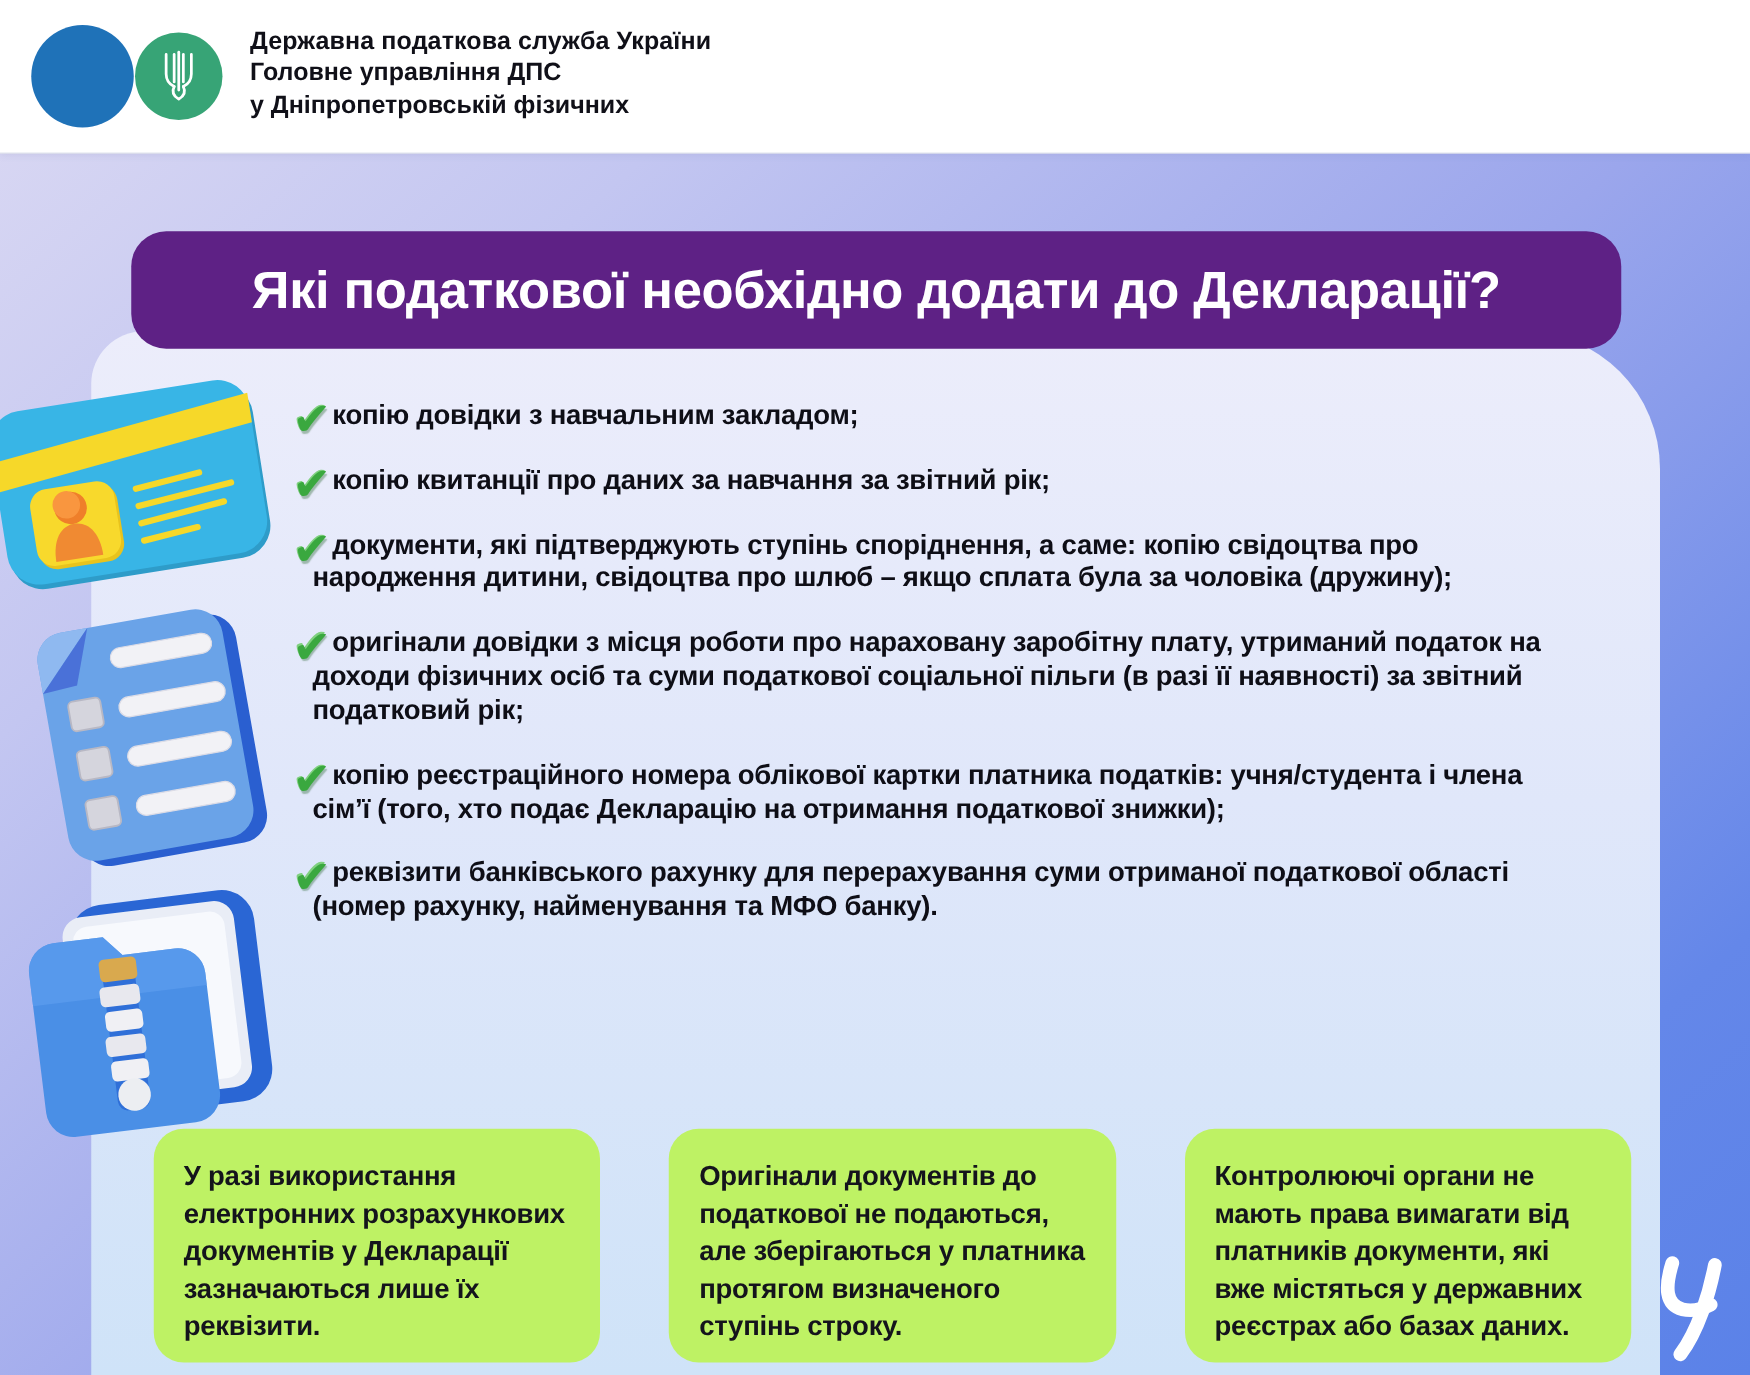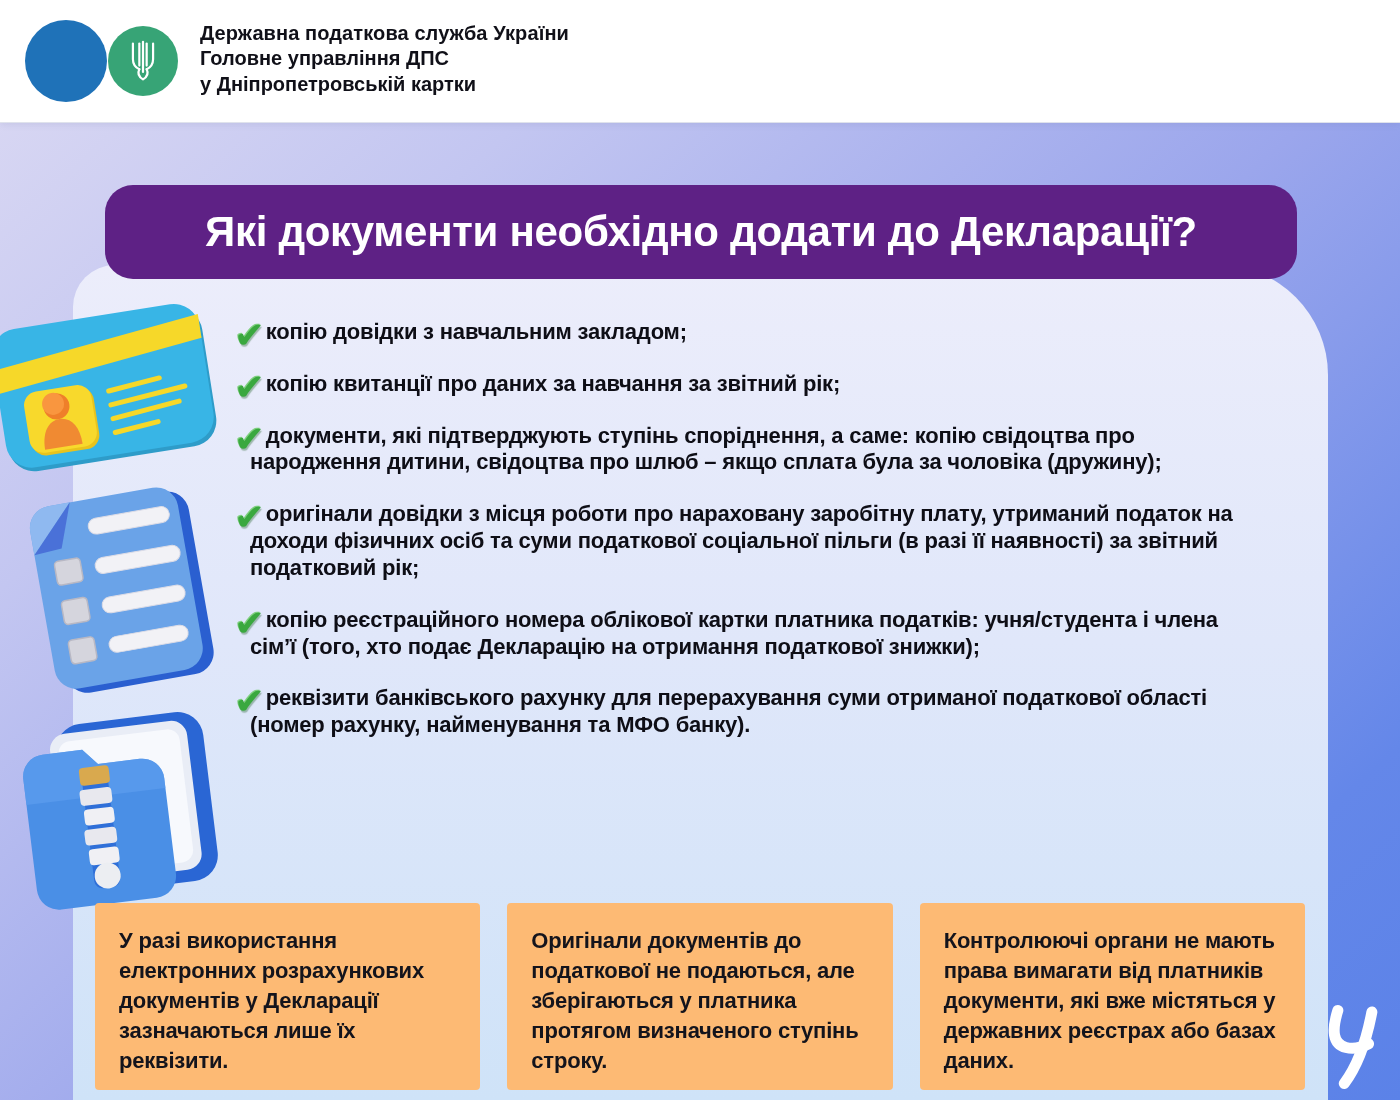--- a/index.html
+++ b/index.html
@@ -58,22 +58,23 @@
     color:#3aa83f; font-weight:700;
     text-shadow:1px 2px 1px rgba(22,90,30,.35), -1px -1px 0 #7fd07f;
   }
 
   
   .notes-row {
     position:absolute; left:95px; top:903px; width:1210px; height:187px;
     display:flex; gap:27px; z-index:15;
   }
   .note-card {
-    flex:1; background:#fdba74; border-radius:4px;
+    flex:1; background:#bef264; border-radius:24px;
     padding:23px 24px; 
+    margin-left:28px;
   }
   .note-card p { font-size:22px; font-weight:700; line-height:1.36; color:#14141c; letter-spacing:-.2px; }
 
   
   .page-num {
     position:absolute; right:14px; bottom:2px; z-index:25; width:70px; height:100px;
   }
 
   
   .side-icon { position:absolute; z-index:10; }
@@ -95,27 +96,27 @@
         <path d="M24,5 v24"></path>
         <path d="M20,3 v33"></path>
         <path d="M16,33 c-2,4 -1,8 4,11 c5,-3 6,-7 4,-11"></path>
       </g>
     </svg>
   </div>
   <div class="org-text">
     <div class="org-line1">Державна податкова служба України</div>
     <div class="org-block">
       <div>Головне управління ДПС</div>
-      <div>у Дніпропетровській картки</div>
+      <div>у Дніпропетровській фізичних</div>
     </div>
   </div>
 </header>
 
 <div class="title-banner">
-  <h1>Які документи необхідно додати до Декларації?</h1>
+  <h1>Які податкової необхідно додати до Декларації?</h1>
 </div>
 
 <main class="panel">
   <div class="checklist">
     <p class="item"><span class="check">✔</span><span>копію довідки з навчальним закладом;</span></p>
     <p class="item"><span class="check">✔</span><span>копію квитанції про даних за навчання за звітний рік;</span></p>
     <p class="item"><span class="check">✔</span><span>документи, які підтверджують ступінь споріднення, а саме: копію свідоцтва про народження дитини, свідоцтва про шлюб – якщо сплата була за чоловіка (дружину);</span></p>
     <p class="item"><span class="check">✔</span><span>оригінали довідки з місця роботи про нараховану заробітну плату, утриманий податок на доходи фізичних осіб та суми податкової соціальної пільги (в разі її наявності) за звітний податковий рік;</span></p>
     <p class="item"><span class="check">✔</span><span>копію реєстраційного номера облікової картки платника податків: учня/студента і члена сім’ї (того, хто подає Декларацію на отримання податкової знижки);</span></p>
     <p class="item"><span class="check">✔</span><span>реквізити банківського рахунку для перерахування суми отриманої податкової області (номер рахунку, найменування та МФО банку).</span></p>

